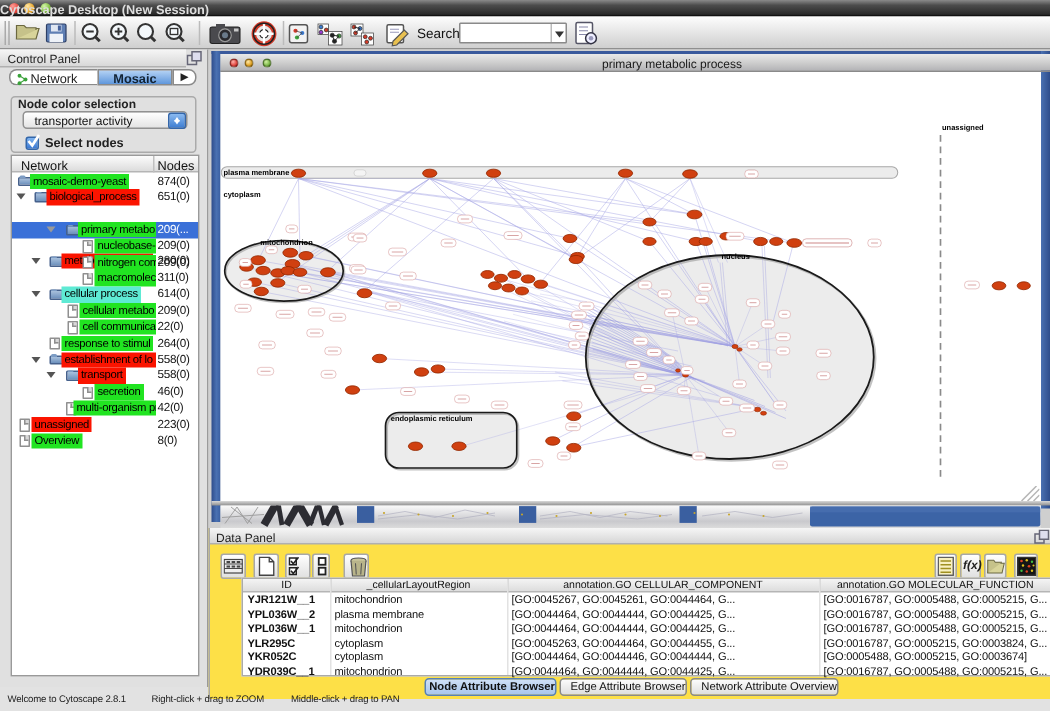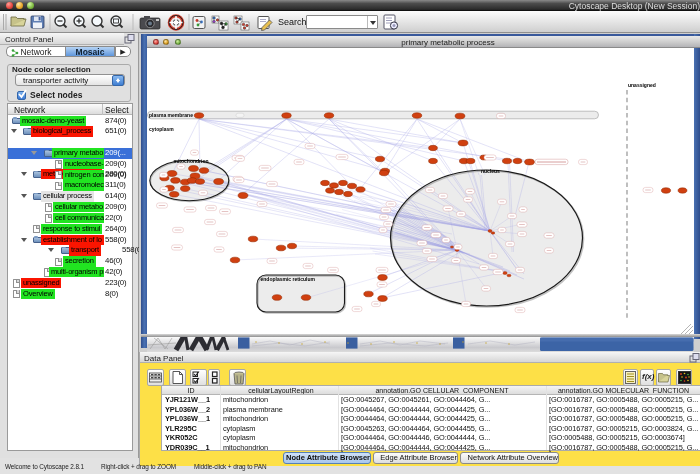--- a/index.html
+++ b/index.html
@@ -1,19 +1,19 @@
 <!DOCTYPE html>
 <html><head><meta charset="utf-8"><style>
 *{margin:0;padding:0;box-sizing:border-box;}
 html,body{width:700px;height:474px;overflow:hidden;font-family:"Liberation Sans",sans-serif;background:#e2e2e2;}
 .abs{position:absolute;}
 
 #titlebar{left:0;top:0;width:700px;height:11px;background:linear-gradient(#8a8a8a,#4c4c4c 35%,#2d2d2d 90%,#222);border-bottom:1px solid #111;}
 #titlebar .tl{position:absolute;top:2px;width:7px;height:7px;border-radius:50%;}
-#title-text{position:absolute;left:0;right:0;top:1px;text-align:right;font-size:8.5px;color:#dedede;}
+#title-text{position:absolute;left:0;right:0;top:1px;text-align:left;font-size:8.5px;color:#dedede;font-weight:bold;}
 
 #toolbar{left:0;top:11px;width:700px;height:22px;background:linear-gradient(#fdfdfd,#e8e8e8 45%,#cfcfcf);border-bottom:1px solid #8f8f8f;}
 
 #cpanel{left:0;top:33px;width:139px;height:425px;background:#e0e0e0;border-right:1px solid #9a9a9a;}
 #cp-head{position:absolute;left:0;top:0;width:124px;height:12px;background:linear-gradient(#f6f6f6,#d8d8d8);border-bottom:1px solid #b0b0b0;}
 #cp-head span{position:absolute;left:5px;top:1.5px;font-size:8px;color:#222;}
 .seg{position:absolute;top:13px;height:11px;border:1px solid #8a8a8a;background:#fff;font-size:8.5px;color:#222;}
 #fieldset1{position:absolute;left:7px;top:31px;width:124px;height:38px;border:1px solid #aaa;border-radius:3px;}
 #fieldset1 legend{font-size:8px;font-weight:bold;color:#222;margin-left:2px;padding:0 2px;}
 #combo{position:absolute;left:7px;top:9px;width:110px;height:12px;border:1px solid #919191;border-radius:3px;background:linear-gradient(#fff,#e4e4e4);font-size:8px;color:#111;}
@@ -195,21 +195,21 @@
 <div id="checkbox">
         <svg width="11" height="10" viewBox="0 0 11 10" style="position:absolute;left:-1px;top:-3px">
           <path d="M2,5 L4.5,8 L9,1" stroke="#fff" stroke-width="1.8" fill="none"></path>
         </svg>
       </div>
 <span style="position:absolute;left:22px;top:25px;font-size:8.5px;font-weight:bold;color:#222">Select nodes</span>
 </div>
 <div id="tree">
 <div id="tree-head">
         <span style="position:absolute;left:6px;top:0.5px">Network</span>
-        <span style="position:absolute;left:97px;top:0.5px">Select</span>
+        <span style="position:absolute;left:97px;top:0.5px">Nodes</span>
         <div style="position:absolute;left:94px;top:0;width:1px;height:11px;background:#c0c0c0"></div>
       </div>
 <div class="trow" style="top:11.5px;">
 <span class="fold" style="left:4px"></span>
 <span class="chip" style="left:12px;max-width:84px;background:#21e421">mosaic-demo-yeast</span>
 <span class="num" style="">874(0)</span>
 </div>
 <div class="trow" style="top:22.3px;">
 <span class="tri" style="left:3px;border-top-color:#555"></span>
 <span class="fold" style="left:15px"></span>
@@ -239,21 +239,21 @@
 <span class="num" style="">209(0)</span>
 </div>
 <div class="trow" style="top:76.4px;">
 <span class="file" style="left:47px"></span>
 <span class="chip" style="left:55px;max-width:41px;background:#21e421">macromolecule</span>
 <span class="num" style="">311(0)</span>
 </div>
 <div class="trow" style="top:87.2px;">
 <span class="tri" style="left:13px;border-top-color:#555"></span>
 <span class="fold" style="left:25px"></span>
-<span class="chip" style="left:33px;max-width:63px;background:#e5e5e5">cellular process</span>
+<span class="chip" style="left:33px;max-width:63px;background:#5eead4">cellular process</span>
 <span class="num" style="">614(0)</span>
 </div>
 <div class="trow" style="top:98.1px;">
 <span class="file" style="left:37px"></span>
 <span class="chip" style="left:45px;max-width:51px;background:#21e421">cellular metabo</span>
 <span class="num" style="">209(0)</span>
 </div>
 <div class="trow" style="top:108.9px;">
 <span class="file" style="left:37px"></span>
 <span class="chip" style="left:45px;max-width:51px;background:#21e421">cell communicat</span>
@@ -263,21 +263,21 @@
 <span class="file" style="left:25px"></span>
 <span class="chip" style="left:33px;max-width:63px;background:#21e421">response to stimul</span>
 <span class="num" style="">264(0)</span>
 </div>
 <div class="trow" style="top:130.5px;">
 <span class="tri" style="left:13px;border-top-color:#555"></span>
 <span class="fold" style="left:25px"></span>
 <span class="chip" style="left:33px;max-width:63px;background:#fb1400">establishment of lo</span>
 <span class="num" style="">558(0)</span>
 </div>
-<div class="trow" style="top:141.3px;margin-left:17px;">
+<div class="trow" style="top:141.3px;">
 <span class="tri" style="left:23px;border-top-color:#555"></span>
 <span class="fold" style="left:36px"></span>
 <span class="chip" style="left:44px;max-width:52px;background:#fb1400">transport</span>
 <span class="num" style="">558(0)</span>
 </div>
 <div class="trow" style="top:152.2px;">
 <span class="file" style="left:47px"></span>
 <span class="chip" style="left:55px;max-width:41px;background:#21e421">secretion</span>
 <span class="num" style="">46(0)</span>
 </div>

